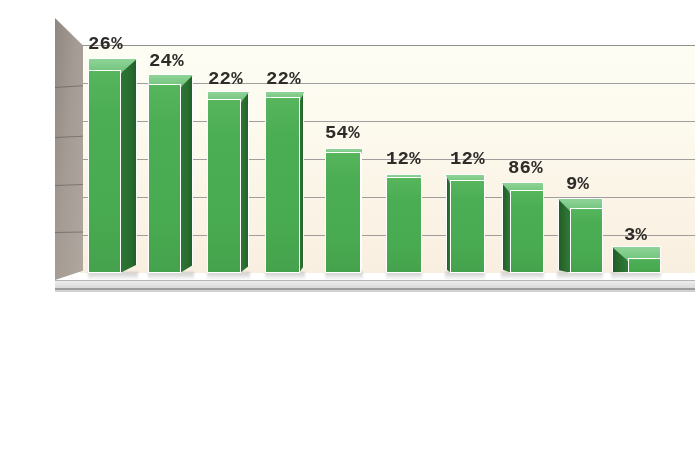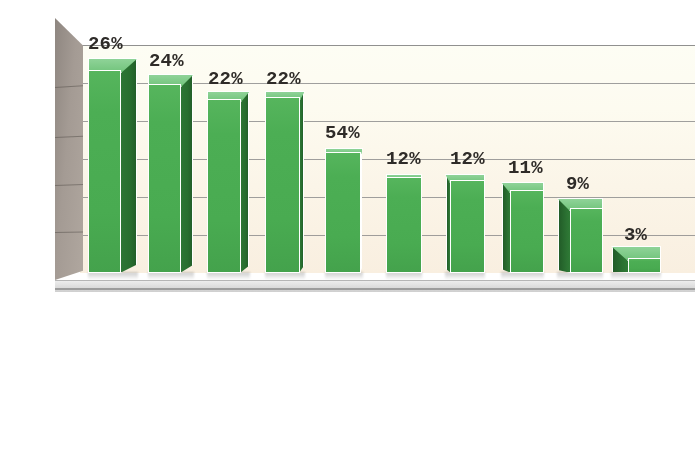--- a/index.html
+++ b/index.html
@@ -175,18 +175,18 @@
   <div class="floor-edge"></div>
 
   <div id="labels">
       <div class="bar-label" style="left: 88px; top: 33px;">26%</div>
       <div class="bar-label" style="left: 149px; top: 50px;">24%</div>
       <div class="bar-label" style="left: 208px; top: 68px;">22%</div>
       <div class="bar-label" style="left: 266px; top: 68px;">22%</div>
       <div class="bar-label" style="left: 325px; top: 122px;">54%</div>
       <div class="bar-label" style="left: 386px; top: 148px;">12%</div>
       <div class="bar-label" style="left: 450px; top: 148px;">12%</div>
-      <div class="bar-label" style="left: 508px; top: 157px;">11%</div>
+      <div class="bar-label" style="left: 508px; top: 157px;">86%</div>
       <div class="bar-label" style="left: 566px; top: 173px;">9%</div>
       <div class="bar-label" style="left: 624px; top: 224px;">3%</div>
     </div>
 
 </div>
 
 </body></html>

